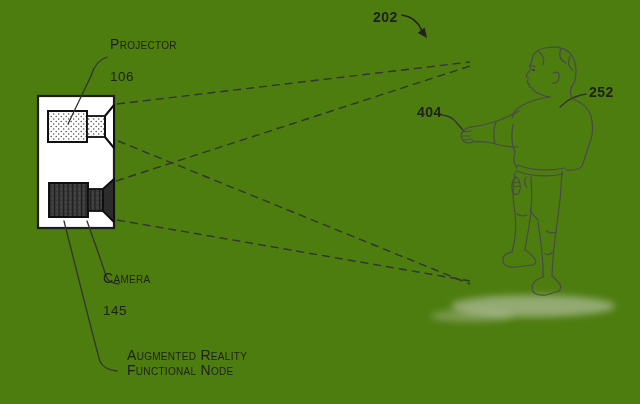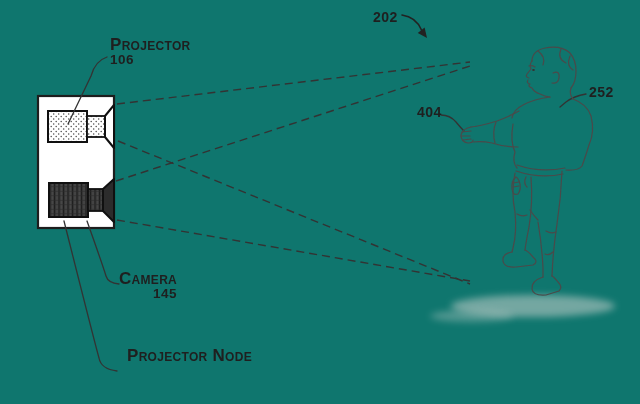--- a/index.html
+++ b/index.html
@@ -1,34 +1,34 @@
 <!DOCTYPE html>
 <html><head>
 <meta charset="utf-8">
 <style>
   html,body{margin:0;padding:0;}
   .stage{
     position:relative;
     width:640px;height:404px;
-    background:#0f766e;
+    background:#4d7c0f;
     overflow:hidden;
     font-family:"Liberation Sans", sans-serif;
     color:#1f1f1f;
   }
   .stage svg{position:absolute;left:0;top:0;}
   .lbl{
     position:absolute;
     font-size:13px;
     line-height:15px;
     letter-spacing:.3px;
     color:#1f1f1f;
     white-space:nowrap;
   }
-  .lbl .name{font-variant:small-caps;font-weight:700;font-size:17px;}
-  .lbl .ref{font-size:13.5px;font-weight:700;letter-spacing:.5px;}
+  .lbl .name{font-variant:small-caps;font-weight:400;font-size:14px;}
+  .lbl .ref{font-size:13.5px;font-weight:400;letter-spacing:.5px;margin-top:17px;}
   .refnum{
     position:absolute;
     font-size:14px;
     font-weight:600;
     letter-spacing:.5px;
     color:#1f1f1f;
     white-space:nowrap;
   }
 </style>
 </head>
@@ -141,26 +141,27 @@
     </g>
   </svg>
 
   <div class="refnum" style="left:373px; top:9px;">202</div>
 
   <div class="lbl" style="left:110px; top:37px;">
     <div class="name">Projector</div>
     <div class="ref">106</div>
   </div>
 
-  <div class="lbl" style="left:119px; top:271px;text-align:right;">
+  <div class="lbl" style="left:103px; top:271px;">
     <div class="name">Camera</div>
     <div class="ref">145</div>
   </div>
 
   <div class="lbl" style="left:127px; top:348px;">
-    <div class="name">Projector Node</div>
+    <div class="name">Augmented Reality</div>
+    <div class="name">Functional Node</div>
   </div>
 
   <div class="refnum" style="left:417px; top:104px;text-align:right;">404</div>
 
   <div class="refnum" style="left:589px; top:84px;">252</div>
 
 </div>
 
 </body></html>

